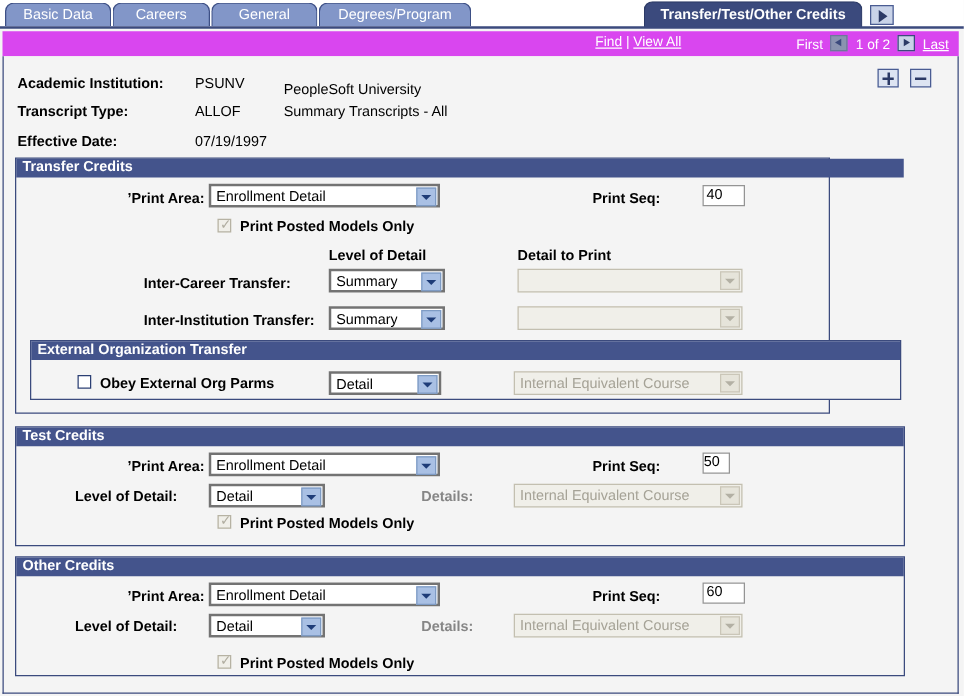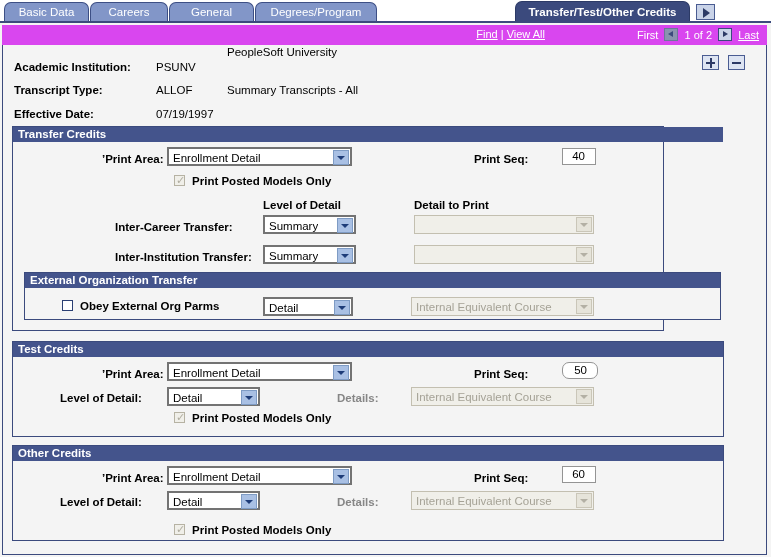--- a/index.html
+++ b/index.html
@@ -255,21 +255,21 @@
   .ddl.disabled .btn { background: #e6e4da; border: 1px solid #cac6b8; }
   .ddl.disabled .btn .chev { border-top-color: #b3b0a4; }
   .txtinput {
     position: absolute;
     height: 17px;
     background: #ffffff;
     border: 1px solid #949494;
     box-sizing: border-box;
     font-size: 11.5px;
     text-align: right;
-    padding-right: 10px;
+    padding-right: 17px;
     line-height: 15px;
     color: #000000;
     cursor: text;
   }
   .chkwrap { position: absolute; white-space: nowrap; cursor: pointer; }
   .chkbox {
     display: inline-block;
     width: 11px; height: 11px;
     vertical-align: -1px;
     box-sizing: border-box;
@@ -327,21 +327,21 @@
       <span class="hbar"></span>
         <span class="vbar"></span>
     </div>
     <div class="rowbtn" style="left:26px;">
       <span class="hbar"></span>
     </div>
   </div>
 
   <div class="hdr-label" style="left:14px;top:61px;">Academic Institution:</div>
   <div class="hdr-val" style="left:156px;top:61px;">PSUNV</div>
-  <div class="hdr-val" style="left:227px;top:46px;">PeopleSoft University</div>
+  <div class="hdr-val" style="left:227px;top:66px;">PeopleSoft University</div>
 
   <div class="hdr-label" style="left:14px;top:84px;">Transcript Type:</div>
   <div class="hdr-val" style="left:156px;top:84px;">ALLOF</div>
   <div class="hdr-val" style="left:227px;top:84px;">Summary Transcripts - All</div>
 
   <div class="hdr-label" style="left:14px;top:108px;">Effective Date:</div>
   <div class="hdr-val" style="left:156px;top:108px;">07/19/1997</div>
 
   <div class="groupbox" style="left:12px;top:126px;width:652px;height:205px;">
     <div class="group-title" style="width:710px;">Transfer Credits</div>
@@ -418,21 +418,21 @@
   </div>
 
   <div class="flabel req" style="left:102px;top:368px;">Print Area:</div>
   <div class="ddl" style="left:167px;top:362px;width:185px;">
     <span class="txt">Enrollment Detail</span>
     <span class="btn">
         <span class="chev"></span>
       </span>
   </div>
   <div class="flabel" style="left:474px;top:368px;">Print Seq:</div>
-  <div class="txtinput" style="left:562px;top:362px;width:36px;border-radius:7px;">50</div>
+  <div class="txtinput" style="left:562px;top:362px;width:22px;">50</div>
 
   <div class="flabel" style="left:60px;top:392px;">Level of Detail:</div>
   <div class="ddl" style="left:167px;top:387px;width:93px;">
     <span class="txt">Detail</span>
     <span class="btn">
         <span class="chev"></span>
       </span>
   </div>
   <div class="flabel disabled" style="left:337px;top:392px;">Details:</div>
   <div class="ddl disabled" style="left:411px;top:387px;width:183px;">

